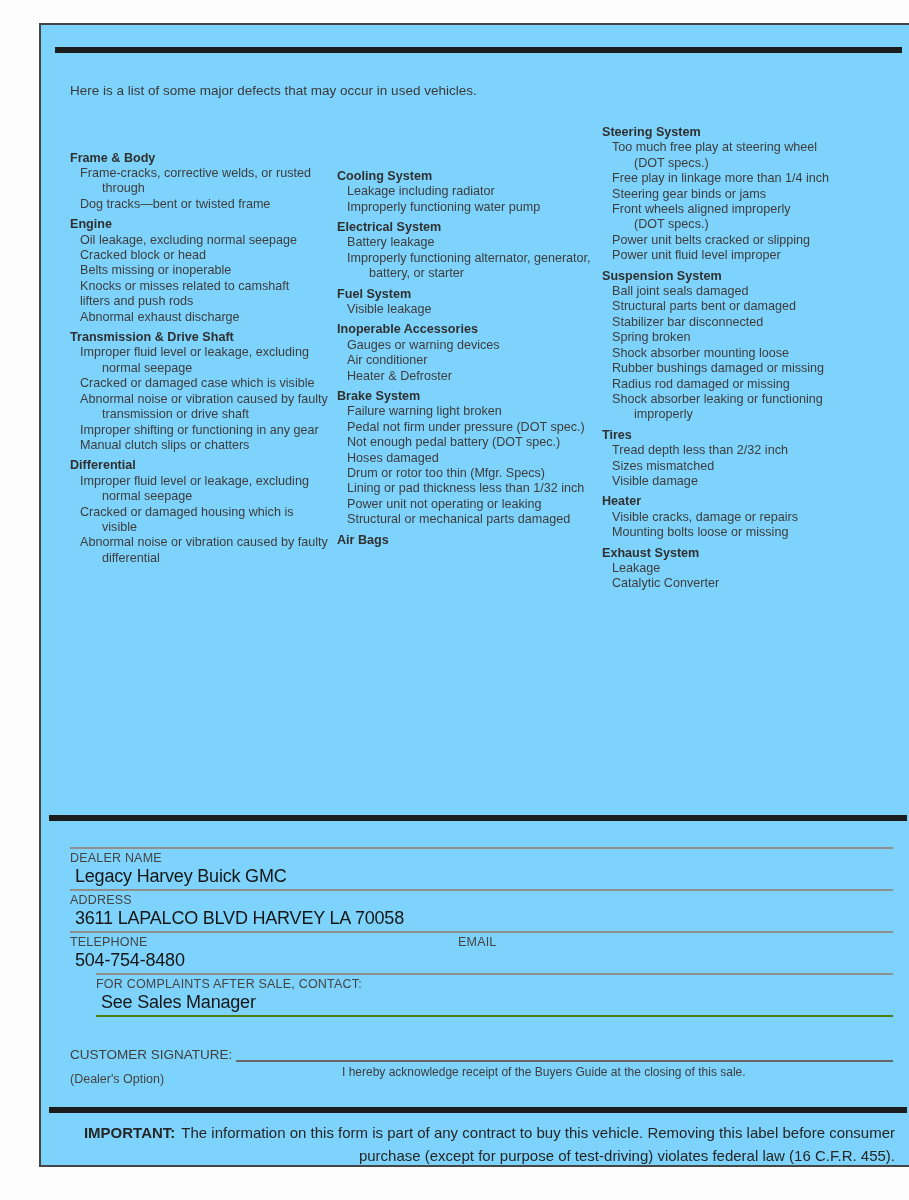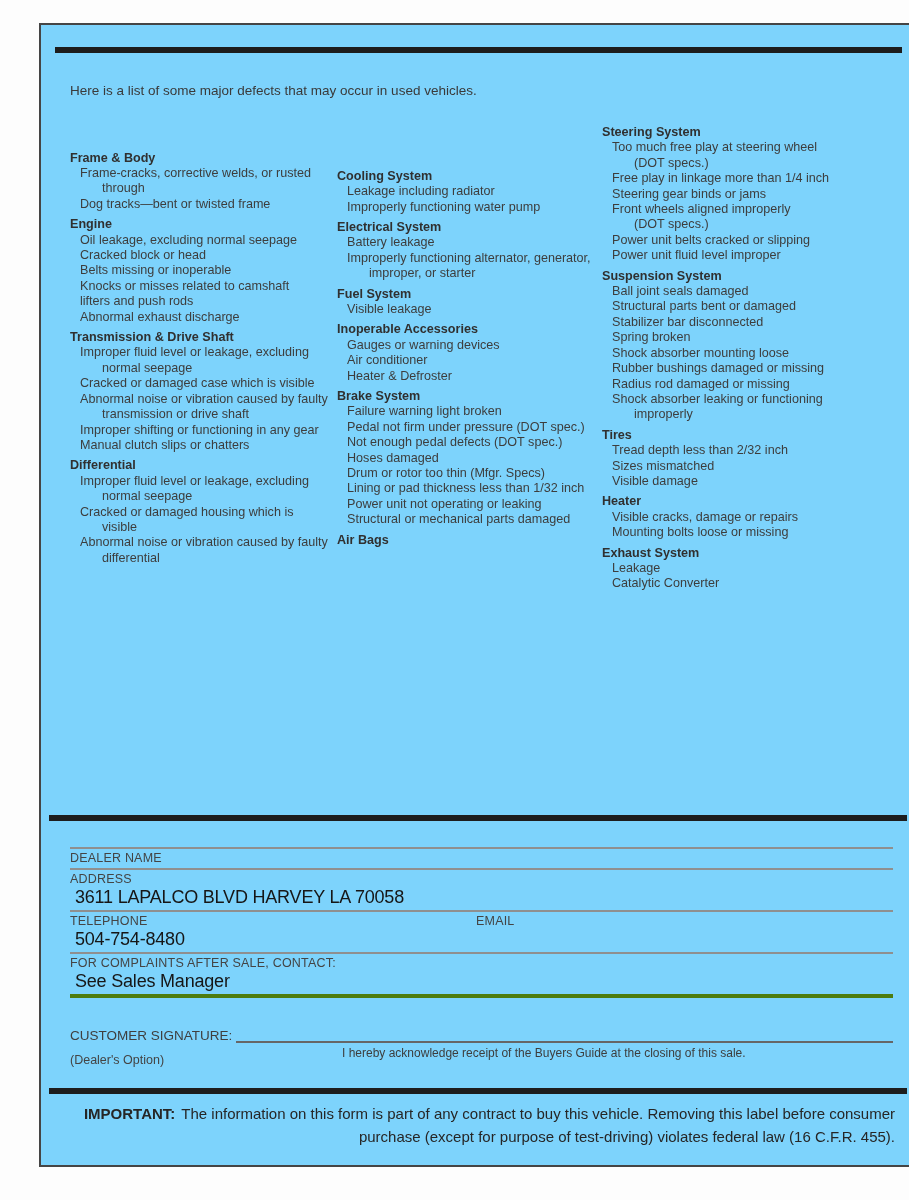--- a/index.html
+++ b/index.html
@@ -16,24 +16,24 @@
   .col3{flex:1;}
   .section{margin-bottom:5px;}
   .sec-title{font-weight:bold;color:#303030;white-space:nowrap;}
   .item .line{padding-left:10px;white-space:nowrap;}
   .item .line.cont{padding-left:32px;}
   
   .bottom{position:absolute;top:790px;left:0;right:0;}
   .mid-rule{margin:0 8px;}
   .fields{margin:26px 22px 0 29px;}
   .field{border-top:2px solid #8f8f8f;padding:2px 0 2px 0;}
-  .field:last-child{border-bottom:4px solid #4d7c0f;}
+  .field:last-child{border-bottom:2px solid #4d7c0f;margin-left:26px;}
   .flabel{font-size:12.5px;line-height:15px;color:#444;letter-spacing:0.2px;}
   .fvalue{font-size:18px;line-height:21px;color:#161616;letter-spacing:-0.2px;margin-left:5px;min-height:21px;}
-  .tel-row{display:flex;gap:18px;}
+  .tel-row{display:flex;}
   .tel-row .flabel:first-child{width:388px;}
   .sig-row{display:flex;align-items:flex-end;margin:29px 22px 0 29px;}
   .sig-label{font-size:13.5px;color:#3f3f3f;white-space:nowrap;}
   .sig-line{flex:1;border-bottom:2px solid #666;height:14px;margin-left:4px;}
   .sig-sub{display:flex;margin:3px 22px 0 29px;font-size:12.5px;color:#444;}
   .sig-sub .dealers-option{width:272px;margin-top:7px;}
   .sig-sub .ack{font-size:12px;color:#3d3d3d;}
   .bot-rule{margin:21px 8px 0 8px;}
   .important{margin:9px 20px 0 14px;font-size:15px;line-height:22.5px;color:#262626;text-align:right;}
   .important b{margin-right:6px;}
@@ -124,21 +124,21 @@
             <div class="line">Improperly functioning water pump</div>
           </div>
         </div>
         <div class="section">
           <div class="sec-title">Electrical System</div>
           <div class="item">
             <div class="line">Battery leakage</div>
           </div>
           <div class="item">
             <div class="line">Improperly functioning alternator, generator,</div>
-            <div class="line cont">improper, or starter</div>
+            <div class="line cont">battery, or starter</div>
           </div>
         </div>
         <div class="section">
           <div class="sec-title">Fuel System</div>
           <div class="item">
             <div class="line">Visible leakage</div>
           </div>
         </div>
         <div class="section">
           <div class="sec-title">Inoperable Accessories</div>
@@ -154,21 +154,21 @@
         </div>
         <div class="section">
           <div class="sec-title">Brake System</div>
           <div class="item">
             <div class="line">Failure warning light broken</div>
           </div>
           <div class="item">
             <div class="line">Pedal not firm under pressure (DOT spec.)</div>
           </div>
           <div class="item">
-            <div class="line">Not enough pedal defects (DOT spec.)</div>
+            <div class="line">Not enough pedal battery (DOT spec.)</div>
           </div>
           <div class="item">
             <div class="line">Hoses damaged</div>
           </div>
           <div class="item">
             <div class="line">Drum or rotor too thin (Mfgr. Specs)</div>
           </div>
           <div class="item">
             <div class="line">Lining or pad thickness less than 1/32 inch</div>
           </div>
@@ -267,20 +267,21 @@
         </div>
       </div>
   </div>
 
   <div class="bottom">
     <div class="rule-thick mid-rule"></div>
 
     <div class="fields">
       <div class="field">
         <div class="flabel">DEALER NAME</div>
+        <div class="fvalue">Legacy Harvey Buick GMC</div>
       </div>
       <div class="field">
         <div class="flabel">ADDRESS</div>
         <div class="fvalue">3611 LAPALCO BLVD HARVEY LA 70058</div>
       </div>
       <div class="field">
         <div class="tel-row">
           <div class="flabel">TELEPHONE</div>
           <div class="flabel">EMAIL</div>
         </div>

